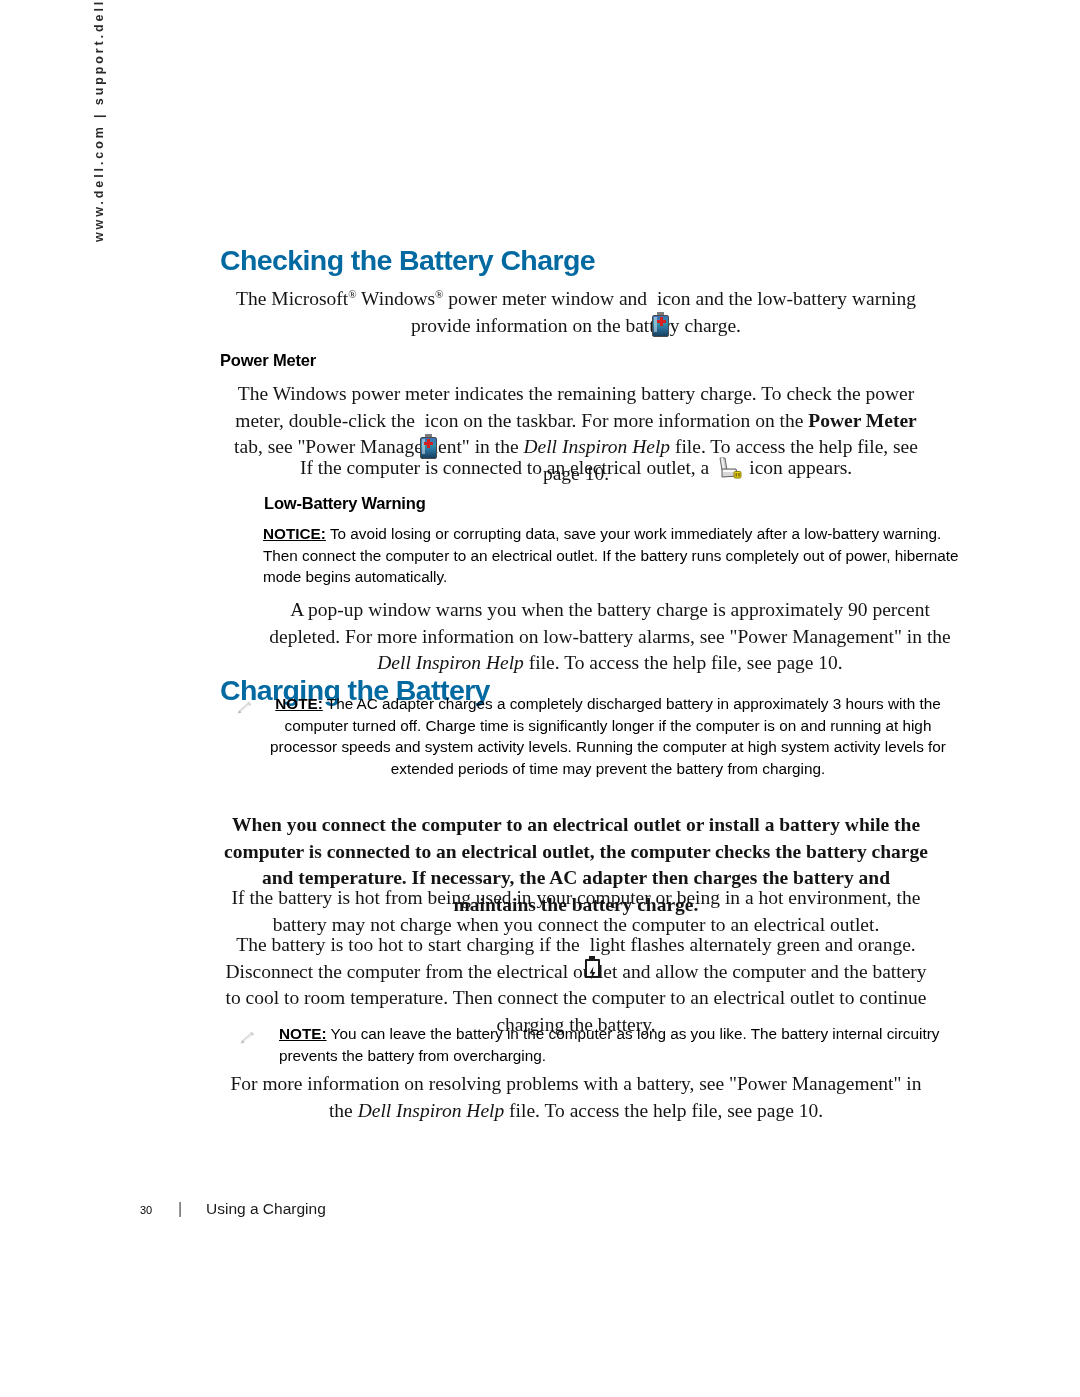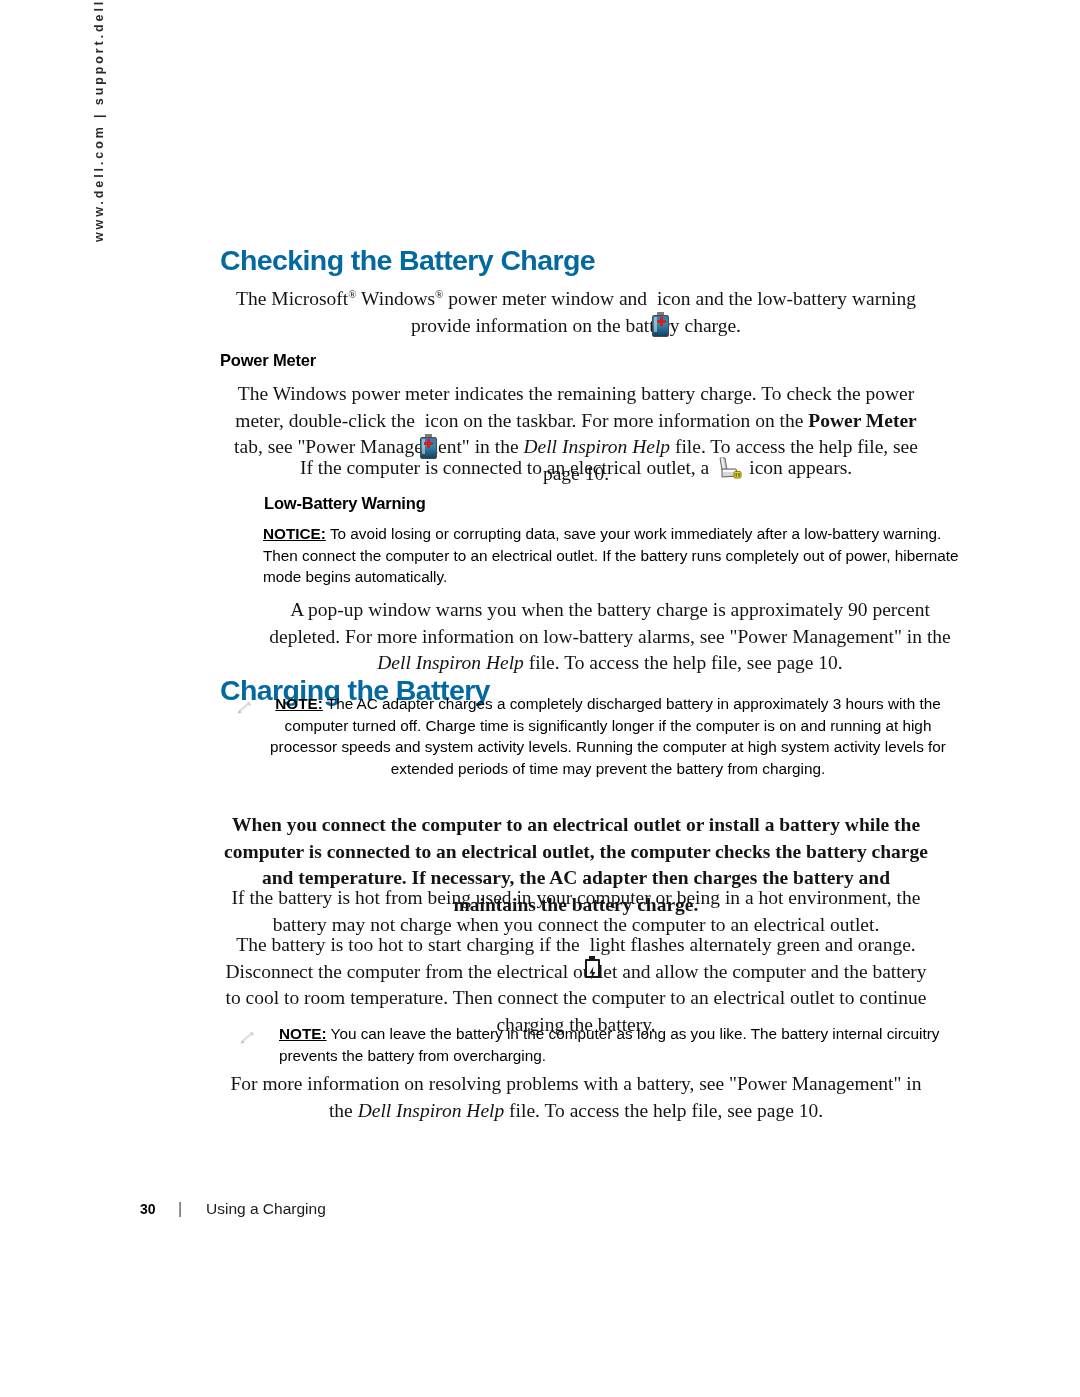--- a/index.html
+++ b/index.html
@@ -198,22 +198,22 @@
   
   .footer {
     position: absolute;
     left: 140px;
     top: 1200px;
     display: flex;
     align-items: baseline;
     font-family: "Liberation Sans", sans-serif;
   }
   .footer .pgnum {
-    font-weight: 700;
-    font-size: 14px;
+    font-weight: 400;
+    font-size: 11px;
     color: #000;
     width: 38px;
   }
   .footer .sep {
     font-size: 16px;
     color: #555;
     width: 28px;
   }
   .footer .chap {
     font-size: 15.5px;

